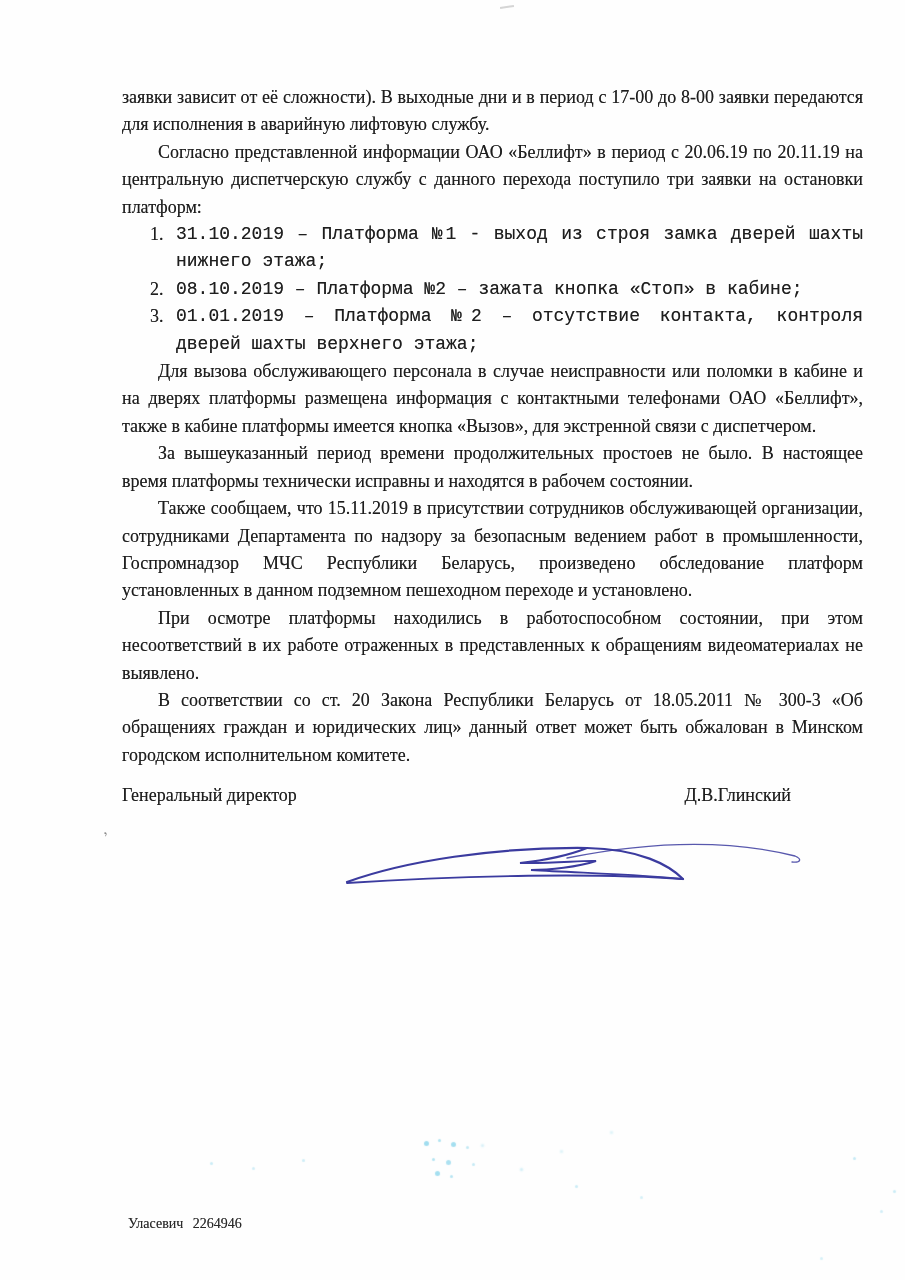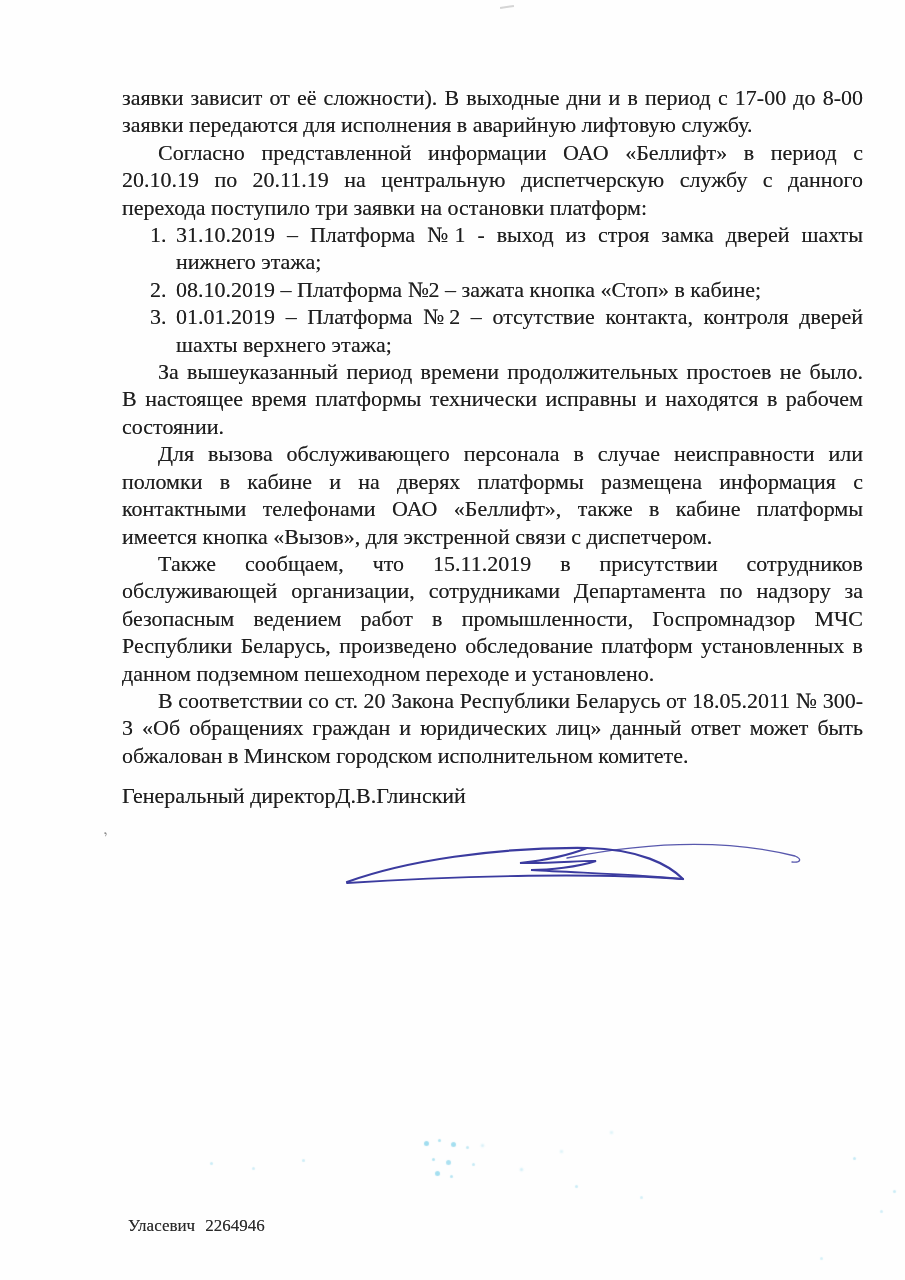--- a/index.html
+++ b/index.html
@@ -7,42 +7,42 @@
     width:905px;height:1280px;
     background:#f4f4f2;
     font-family:"Liberation Serif", serif;
   }
   .page{
     position:relative;width:905px;height:1280px;
     background:#fefefe;overflow:hidden;color:#1e1e1e;
   }
   .text-block{
     position:absolute;left:122px;top:84px;width:741px;
-    font-size:22px;line-height:27.4px;
+    font-size:18px;line-height:27.4px;
     text-align:justify;
     text-shadow:0 0 0.5px rgba(10,10,10,.55);
   }
   .para{margin:0;}
   .ind{text-indent:36px;}
   .num-list{margin:0;padding:0;list-style:none;}
   .num-list li{display:flex;}
   .li-num{flex:0 0 26px;margin-left:28px;}
-  .li-text{flex:1;text-align:justify;}
+  .li-text{flex:1;text-align:justify;font-family:Liberation Mono, monospace;}
   .sign-row{
-    display:flex;align-items:baseline;
+    display:flex;justify-content:space-between;align-items:baseline;
     margin-top:13px;padding-right:72px;
   }
   .sig-svg{
     position:absolute;left:335px;top:833px;width:480px;height:70px;
     pointer-events:none;
   }
   .sig-svg path{fill:none;stroke-linecap:round;}
   .executor{
     position:absolute;left:128px;top:1216px;
-    font-size:17px;word-spacing:6px;color:#2a2a2a;
+    font-size:14px;word-spacing:6px;color:#2a2a2a;
     text-shadow:0 0 .4px rgba(20,20,20,.5);
   }
   
   .stamp-dots{
     position:absolute;left:0;top:0;width:3px;height:3px;border-radius:50%;
     background:transparent;
     box-shadow:
       425px 1142px 1px 1px rgba(70,190,225,.50),
       438px 1139px 1px 0   rgba(70,190,225,.42),
       452px 1143px 1px 1px rgba(70,190,225,.48),
@@ -78,40 +78,41 @@
 </head>
 <body>
 
 <div class="page">
 
   <span class="mark-dash"></span>
   <span class="mark-comma">,</span>
 
   <div class="text-block">
     <p class="para">заявки зависит от её сложности). В выходные дни и в период с 17-00 до 8-00 заявки передаются для исполнения в аварийную лифтовую службу.</p>
-    <p class="para ind">Согласно представленной информации ОАО «Беллифт» в период с 20.10.19 по 20.11.19 на центральную диспетчерскую службу с данного перехода поступило три заявки на остановки платформ:</p>
+    <p class="para ind">Согласно представленной информации ОАО «Беллифт» в период с 20.06.19 по 20.11.19 на центральную диспетчерскую службу с данного перехода поступило три заявки на остановки платформ:</p>
 
     <ol class="num-list">
       <li>
         <span class="li-num">1.</span>
         <span class="li-text">31.10.2019 – Платформа №1 - выход из строя замка дверей шахты нижнего этажа;</span>
       </li>
       <li>
         <span class="li-num">2.</span>
         <span class="li-text">08.10.2019 – Платформа №2 – зажата кнопка «Стоп» в кабине;</span>
       </li>
       <li>
         <span class="li-num">3.</span>
         <span class="li-text">01.01.2019 – Платформа №2 – отсутствие контакта, контроля дверей шахты верхнего этажа;</span>
       </li>
     </ol>
 
+    <p class="para ind">Для вызова обслуживающего персонала в случае неисправности или поломки в кабине и на дверях платформы размещена информация с контактными телефонами ОАО «Беллифт», также в кабине платформы имеется кнопка «Вызов», для экстренной связи с диспетчером.</p>
     <p class="para ind">За вышеуказанный период времени продолжительных простоев не было. В настоящее время платформы технически исправны и находятся в рабочем состоянии.</p>
-    <p class="para ind">Для вызова обслуживающего персонала в случае неисправности или поломки в кабине и на дверях платформы размещена информация с контактными телефонами ОАО «Беллифт», также в кабине платформы имеется кнопка «Вызов», для экстренной связи с диспетчером.</p>
     <p class="para ind">Также сообщаем, что 15.11.2019 в присутствии сотрудников обслуживающей организации, сотрудниками Департамента по надзору за безопасным ведением работ в промышленности, Госпромнадзор МЧС Республики Беларусь, произведено обследование платформ установленных в данном подземном пешеходном переходе и установлено.</p>
+    <p class="para ind">При осмотре платформы находились в работоспособном состоянии, при этом несоответствий в их работе отраженных в представленных к обращениям видеоматериалах не выявлено.</p>
     <p class="para ind">В соответствии со ст. 20 Закона Республики Беларусь от 18.05.2011 № 300-3 «Об обращениях граждан и юридических лиц» данный ответ может быть обжалован в Минском городском исполнительном комитете.</p>
 
     <div class="sign-row">
       <span>Генеральный директор</span>
       <span>Д.В.Глинский</span>
     </div>
   </div>
 
   <svg class="sig-svg" viewBox="0 0 480 70">
     <path d="M12 49 C70 28 160 14 252 15 C305 16 334 32 348 46" stroke="#3b3b9f" stroke-width="2.2"></path>

